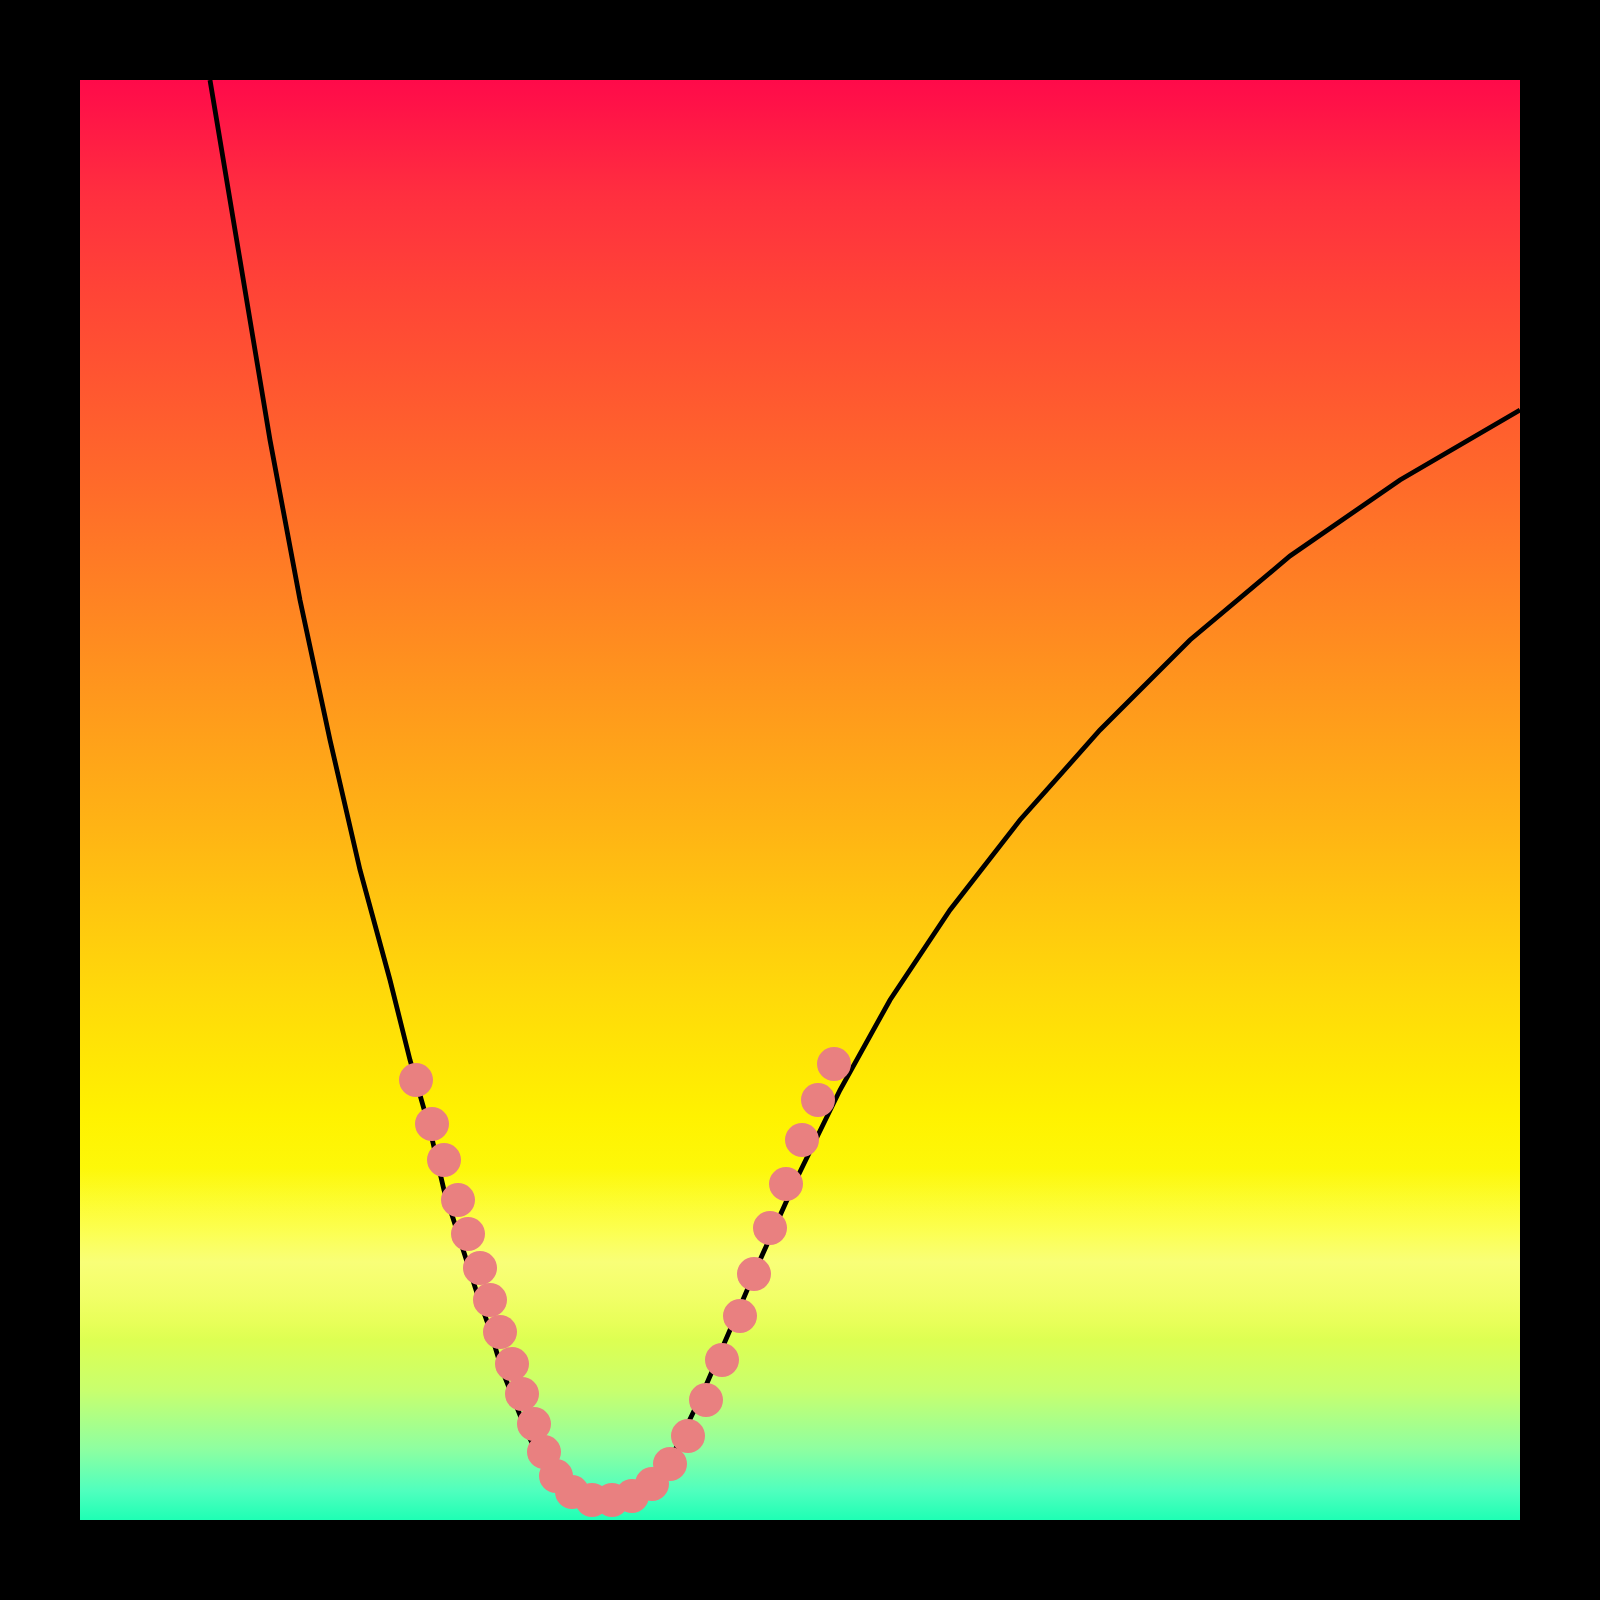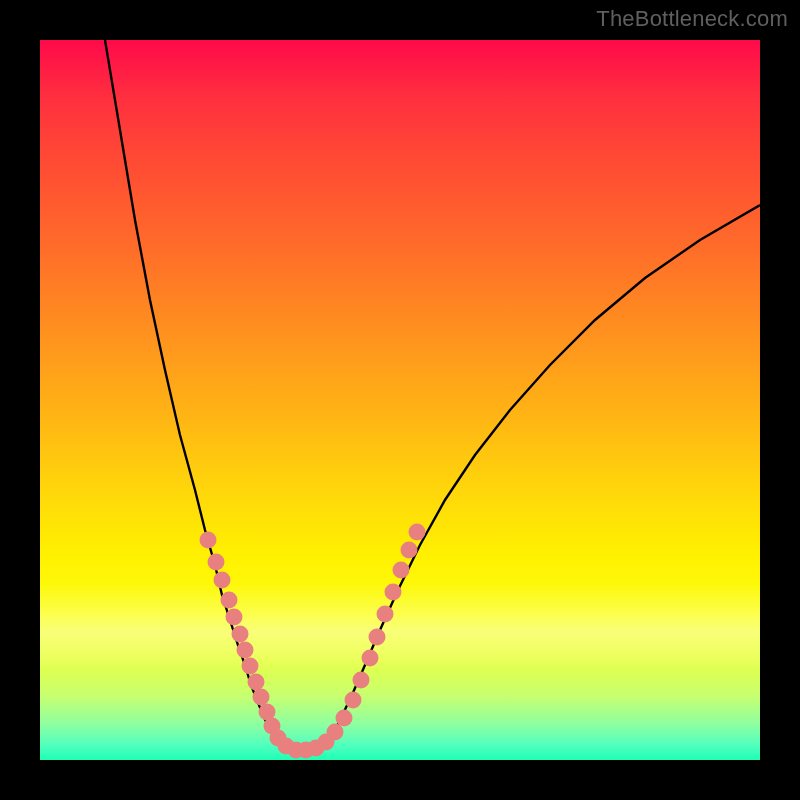--- a/index.html
+++ b/index.html
@@ -134,14 +134,13 @@
           <circle cx="337" cy="597" r="8.5" class="dot"></circle>
           <circle cx="345" cy="574" r="8.5" class="dot"></circle>
           <circle cx="353" cy="552" r="8.5" class="dot"></circle>
           <circle cx="361" cy="530" r="8.5" class="dot"></circle>
           <circle cx="369" cy="510" r="8.5" class="dot"></circle>
           <circle cx="377" cy="492" r="8.5" class="dot"></circle>
         </g>
     </svg>
   </div>
 
-  <div class="watermark">TheBottleneck.com</div>
 </div>
 
 </body></html>

